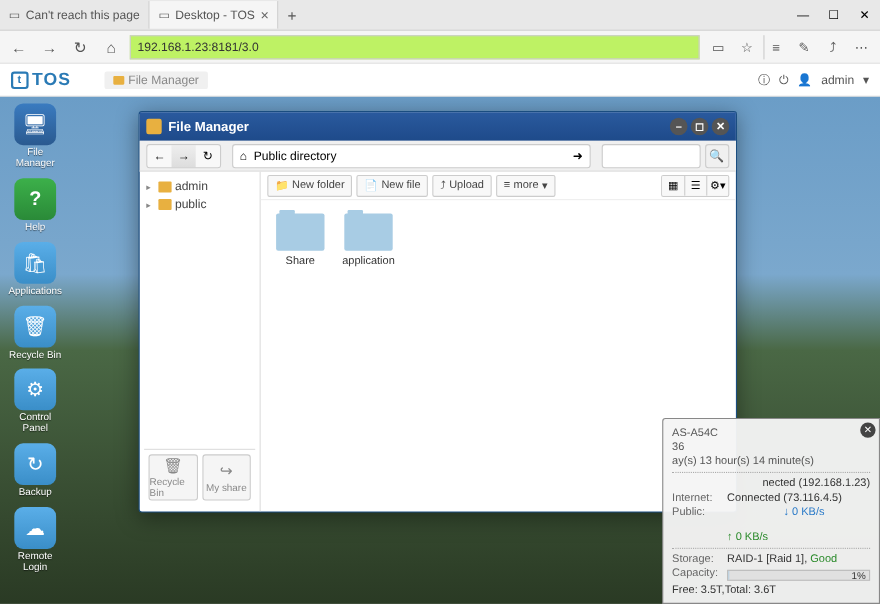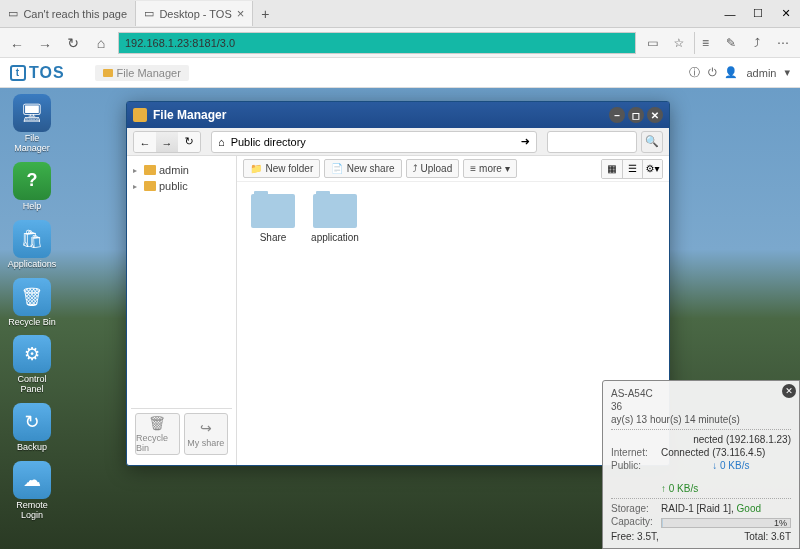--- a/index.html
+++ b/index.html
@@ -9,21 +9,21 @@
 .browser-tabs { height: 28px; background: #e8e8e8; display: flex; align-items: center; border-bottom: 1px solid #ccc; }
 .tab { height: 25px; padding: 0 8px; display: flex; align-items: center; font-size: 11px; color: #555; border-right: 1px solid #ccc; gap: 5px; cursor: pointer; }
 .tab.active { background: #f5f5f5; }
 .tab-close { font-size: 13px; color: #666; cursor: pointer; }
 .tab-new { padding: 0 8px; font-size: 14px; color: #555; cursor: pointer; }
 .win-ctrl { margin-left: auto; display: flex; }
 .win-btn { width: 28px; height: 25px; display: flex; align-items: center; justify-content: center; font-size: 11px; cursor: pointer; }
 
 .browser-addr { height: 30px; background: #f5f5f5; display: flex; align-items: center; padding: 0 6px; gap: 6px; border-bottom: 1px solid #ddd; }
 .nav-btn { width: 22px; height: 22px; display: flex; align-items: center; justify-content: center; font-size: 14px; color: #555; cursor: pointer; }
-.addr-input { flex: 1; height: 22px; border: 1px solid #ccc; background: #14b8a6; padding: 0 6px; font-size: 11px; color: #333; }
+.addr-input { flex: 1; height: 22px; border: 1px solid #ccc; background: #bef264; padding: 0 6px; font-size: 11px; color: #333; }
 .addr-right { display: flex; gap: 4px; }
 .addr-btn { width: 22px; height: 22px; display: flex; align-items: center; justify-content: center; font-size: 12px; color: #555; cursor: pointer; }
 
 
 .tos-header { height: 30px; background: #fff; border-bottom: 1px solid #ddd; display: flex; align-items: center; padding: 0 10px; }
 .tos-logo { font-size: 16px; font-weight: bold; color: #2a7ab5; letter-spacing: 1px; display: flex; align-items: center; gap: 3px; }
 .tos-logo-icon { width: 16px; height: 16px; border: 2px solid #2a7ab5; border-radius: 3px; display: inline-flex; align-items: center; justify-content: center; font-size: 10px; font-weight: bold; }
 .taskbar-item { margin-left: 30px; font-size: 11px; color: #888; background: #f0f0f0; padding: 2px 8px; border-radius: 2px; display: flex; align-items: center; gap: 4px; }
 .tos-header-right { margin-left: auto; display: flex; align-items: center; gap: 8px; font-size: 11px; color: #555; }
 .hdr-icon { cursor: pointer; }
@@ -87,21 +87,21 @@
 .info-row { display: flex; padding: 1px 0; gap: 6px; }
 .info-label { width: 44px; color: #666; }
 .info-val { flex: 1; }
 .good { color: #2a8a2a; text-align: center; }
 .updown { display: flex; gap: 14px; }
 .up { color: #2a8a2a; margin-top: 23px; }
 .down { color: #2a7ac8; }
 .capbar { height: 10px; background: #e0e0e0; border: 1px solid #bbb; position: relative; margin: 2px 0; }
 .capbar-fill { height: 100%; background: #b8d0e0; }
 .capbar-txt { position: absolute; right: 3px; top: -1px; font-size: 9px; }
-.cap-free { display: flex; justify-content: space-between; }
+.cap-free { display: flex; }
 .info-top { color: #555; line-height: 1.3; margin-bottom: 3px; }
 hr.info-hr { border: none; border-top: 1px dotted #aaa; margin: 3px 0; }
 </style>
 </head>
 <body>
 
 <div class="browser-tabs">
   <div class="tab">
     <span>▭</span>
     <span>Can't reach this page</span>
@@ -232,21 +232,21 @@
           <div class="fm-bbtn">
             <span class="fm-bbtn-icon">↪</span>
             <span>My share</span>
           </div>
         </div>
       </div>
 
       <div class="fm-main">
         <div class="fm-toolbar">
           <div class="tb-btn">📁 <span>New folder</span></div>
-          <div class="tb-btn">📄 <span>New share</span></div>
+          <div class="tb-btn">📄 <span>New file</span></div>
           <div class="tb-btn">⤴ <span>Upload</span></div>
           <div class="tb-btn">≡ <span>more</span> ▾</div>
           <div class="tb-spacer"></div>
           <div class="tb-view">
             <div class="tb-vbtn">▦</div>
             <div class="tb-vbtn">☰</div>
             <div class="tb-vbtn">⚙▾</div>
           </div>
         </div>
         <div class="fm-content">

